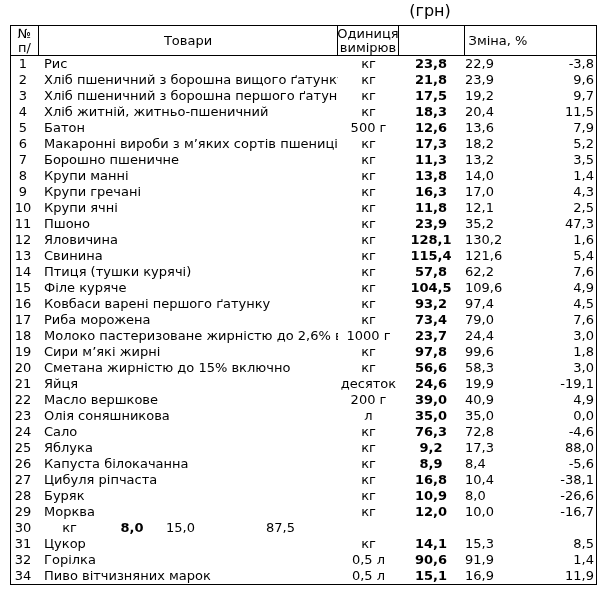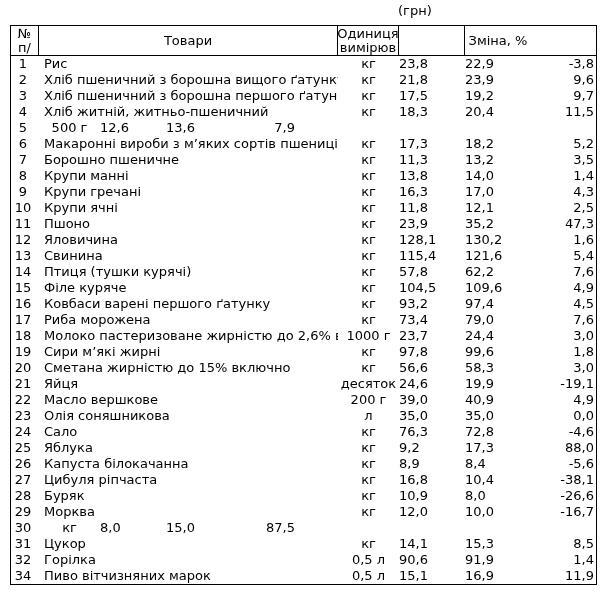--- a/index.html
+++ b/index.html
@@ -11,22 +11,22 @@
     font-family: "DejaVu Sans", sans-serif;
     color: #000000;
     position: relative;
     overflow: hidden;
   }
   .currency-note {
     position: absolute;
     top: 2px;
     left: 398px;
     width: 64px;
-    text-align: left;
-    font-size: 13px;
+    text-align: center;
+    font-size: 16px;
     line-height: 17px;
     white-space: nowrap;
   }
   .tbl {
     position: absolute;
     left: 10px;
     top: 25px;
     width: 585px;
     border: 1px solid #000000;
     box-sizing: content-box;
@@ -62,21 +62,21 @@
     display: flex;
     height: 16px;
     font-size: 13px;
     line-height: 16px;
     white-space: nowrap;
   }
   .cell { box-sizing: border-box; overflow: hidden; }
   .c-num    { width: 28px;  text-align: center; padding-right: 4px; }
   .c-goods  { width: 299px; text-align: left;  padding-left: 5px; }
   .c-unit   { width: 61px;  text-align: center; }
-  .c-dec    { width: 66px;  text-align: left; padding-right: 2px; }
+  .c-dec    { width: 66px;  text-align: center; padding-right: 2px; font-weight: bold; }
   .c-aug    { width: 65px;  padding-right: 2px; }
   .c-change { width: 66px;  text-align: right; padding-right: 2px; }
 </style>
 </head>
 <body>
 
 <div class="currency-note">(грн)</div>
 
 <div class="tbl">
   <div class="thead">
@@ -127,20 +127,21 @@
       <div class="row">
         <div class="cell c-num">4</div>
         <div class="cell c-goods">Хліб житній, житньо-пшеничний</div>
         <div class="cell c-unit">кг</div>
         <div class="cell c-dec">18,3</div>
         <div class="cell c-aug">20,4</div>
         <div class="cell c-change">11,5</div>
       </div>
       <div class="row">
         <div class="cell c-num">5</div>
+        <div class="cell c-goods">Батон</div>
         <div class="cell c-unit">500 г</div>
         <div class="cell c-dec">12,6</div>
         <div class="cell c-aug">13,6</div>
         <div class="cell c-change">7,9</div>
       </div>
       <div class="row">
         <div class="cell c-num">6</div>
         <div class="cell c-goods">Макаронні вироби з м’яких сортів пшениці</div>
         <div class="cell c-unit">кг</div>
         <div class="cell c-dec">17,3</div>

